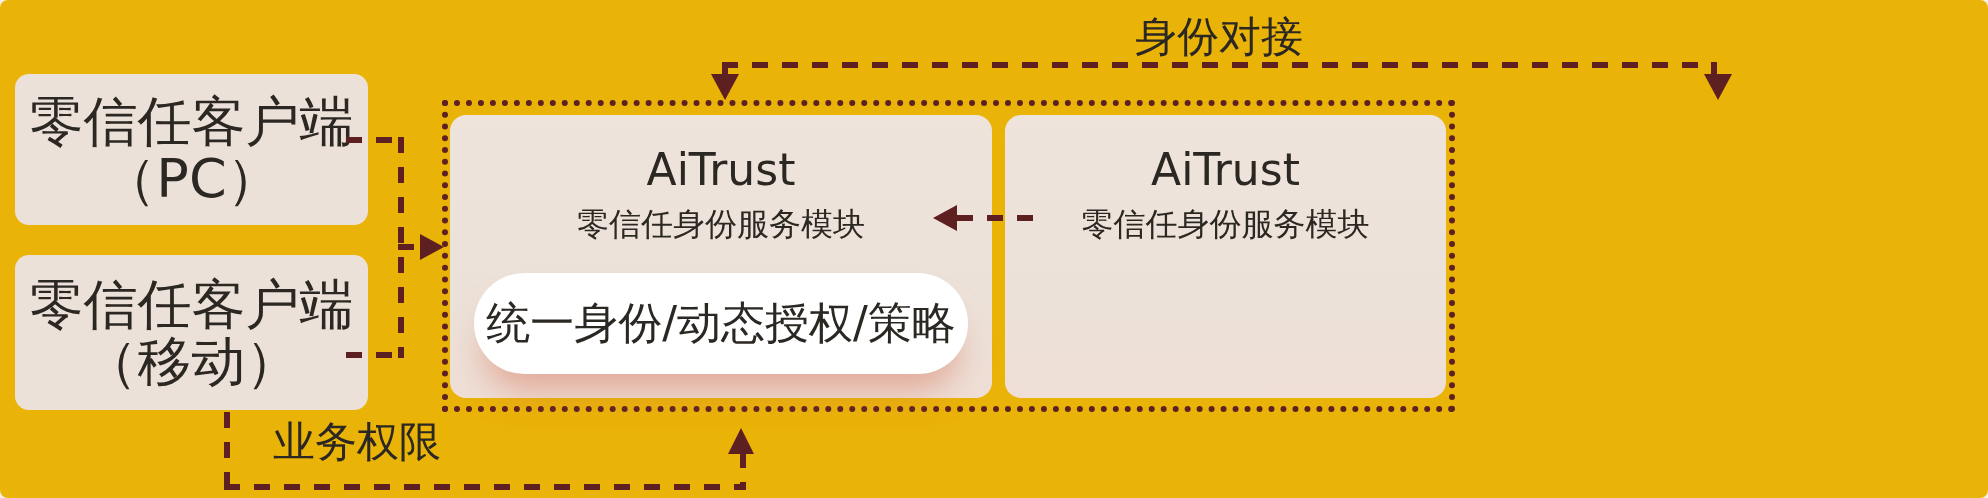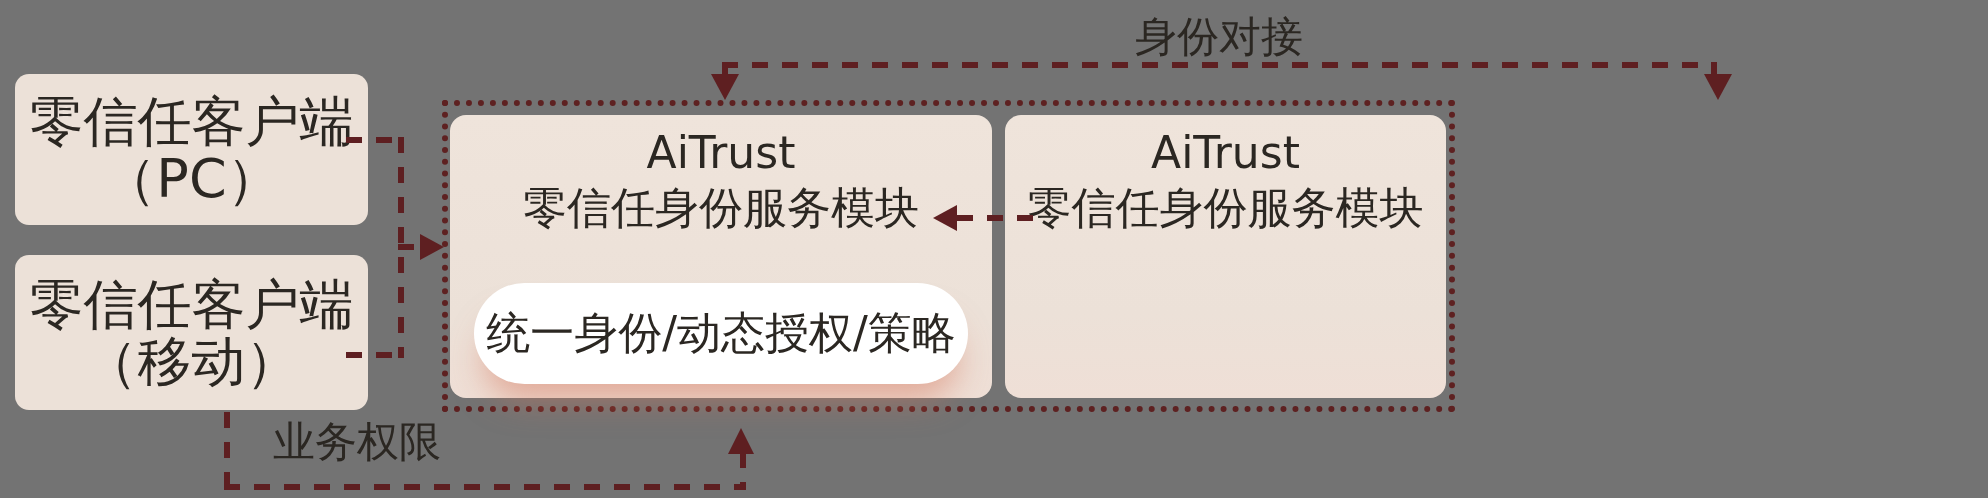--- a/index.html
+++ b/index.html
@@ -1,38 +1,39 @@
 <!DOCTYPE html>
 <html><head>
 <meta charset="utf-8">
 <style>
   html,body{margin:0;padding:0;background:#f8efe5;}
   .canvas{
     position:relative;
     width:1988px;height:498px;
-    background:#737373;
+    background:#eab308;
     font-family:"DejaVu Sans","Liberation Sans",sans-serif;
     color:#2b2722;
     overflow:hidden;
+    border-radius:8px;
   }
   .node{
     position:absolute;
     background:#ece1d8;
     border-radius:14px;
     display:flex;flex-direction:column;align-items:center;justify-content:center;
     text-align:center;
   }
   .node.module{
     background:linear-gradient(180deg,#efe4db 0%,#ece1d8 70%,#efdfd6 100%);
     justify-content:flex-start;
     border-radius:16px;
   }
   .node .l1,.node .l2{line-height:57px;font-size:54px;}
-  .module .title{font-size:44px;line-height:55px;margin-top:10px;}
-  .module .subtitle{font-size:44px;line-height:55px;}
+  .module .title{font-size:44px;line-height:55px;margin-top:27px;}
+  .module .subtitle{font-size:32px;line-height:55px;}
   .pill{
     position:absolute;left:50%;transform:translateX(-50%);
     background:#ffffff;border-radius:52px;
     display:flex;align-items:center;justify-content:center;
     font-size:44px;
     box-shadow:0 26px 32px -10px rgba(214,118,92,0.50);
   }
   .dotted-frame{
     position:absolute;left:442px;top:100px;width:1013px;height:312px;
     border:6px dotted #5e2121;box-sizing:border-box;
@@ -71,21 +72,21 @@
 
   <div class="dash-h" style="left:346px;top:137px;width:56px;"></div>
   <div class="dash-h" style="left:346px;top:352px;width:56px;"></div>
   <div class="dash-v" style="left:398px;top:137px;height:221px;"></div>
   <div class="dash-h" style="left:398px;top:244px;width:26px;"></div>
   <div class="tri right" style="left:420px;top:234px;"></div>
 
   <div class="node module" style="left:450px;top:115px;width:542px;height:283px;">
     <div class="title">AiTrust</div>
     <div class="subtitle">零信任身份服务模块</div>
-    <div class="pill" style="bottom:14px;width:494px;height:101px;">统一身份/动态授权/策略</div>
+    <div class="pill" style="bottom:24px;width:494px;height:101px;">统一身份/动态授权/策略</div>
   </div>
 
   <div class="node module" style="left:1005px;top:115px;width:441px;height:283px;">
     <div class="title">AiTrust</div>
     <div class="subtitle">零信任身份服务模块</div>
   </div>
 
   <div class="dash-h" style="left:957px;top:215px;width:86px;"></div>
   <div class="tri left" style="left:933px;top:205px;"></div>
 

